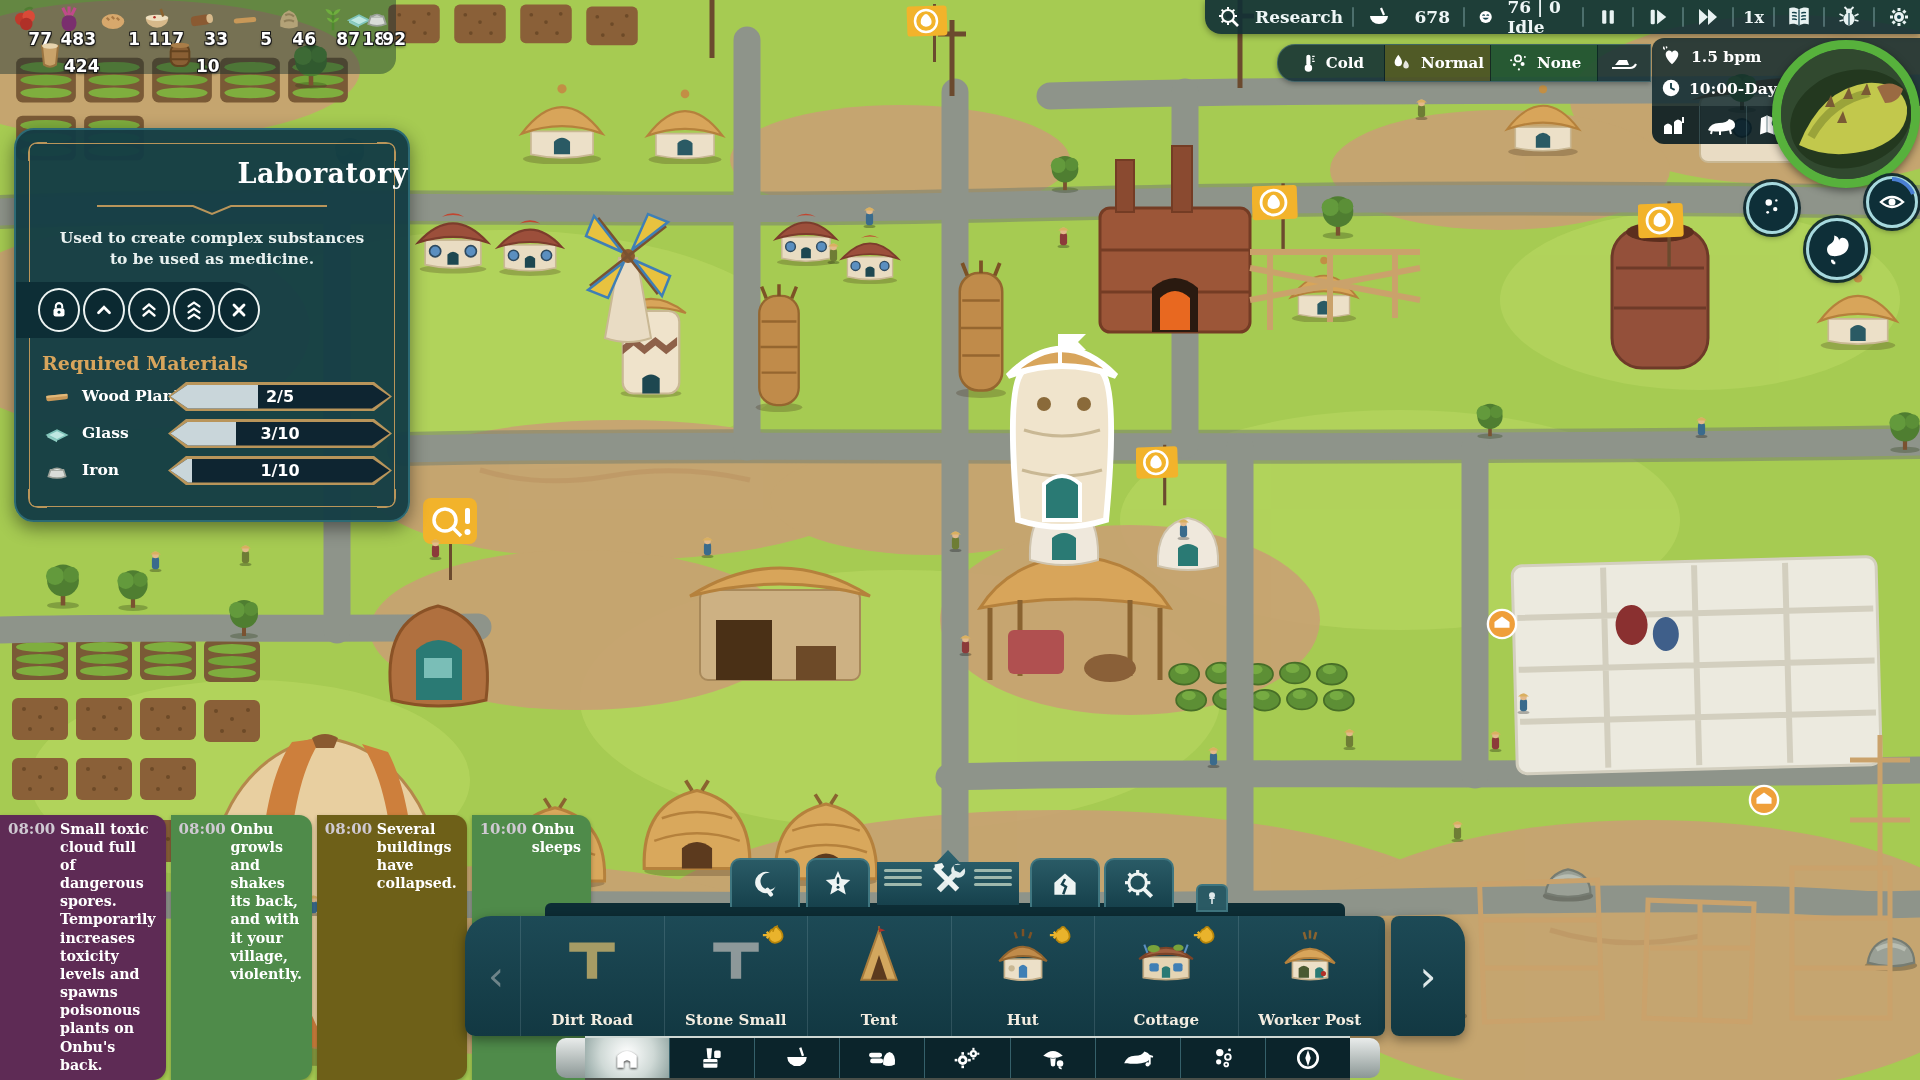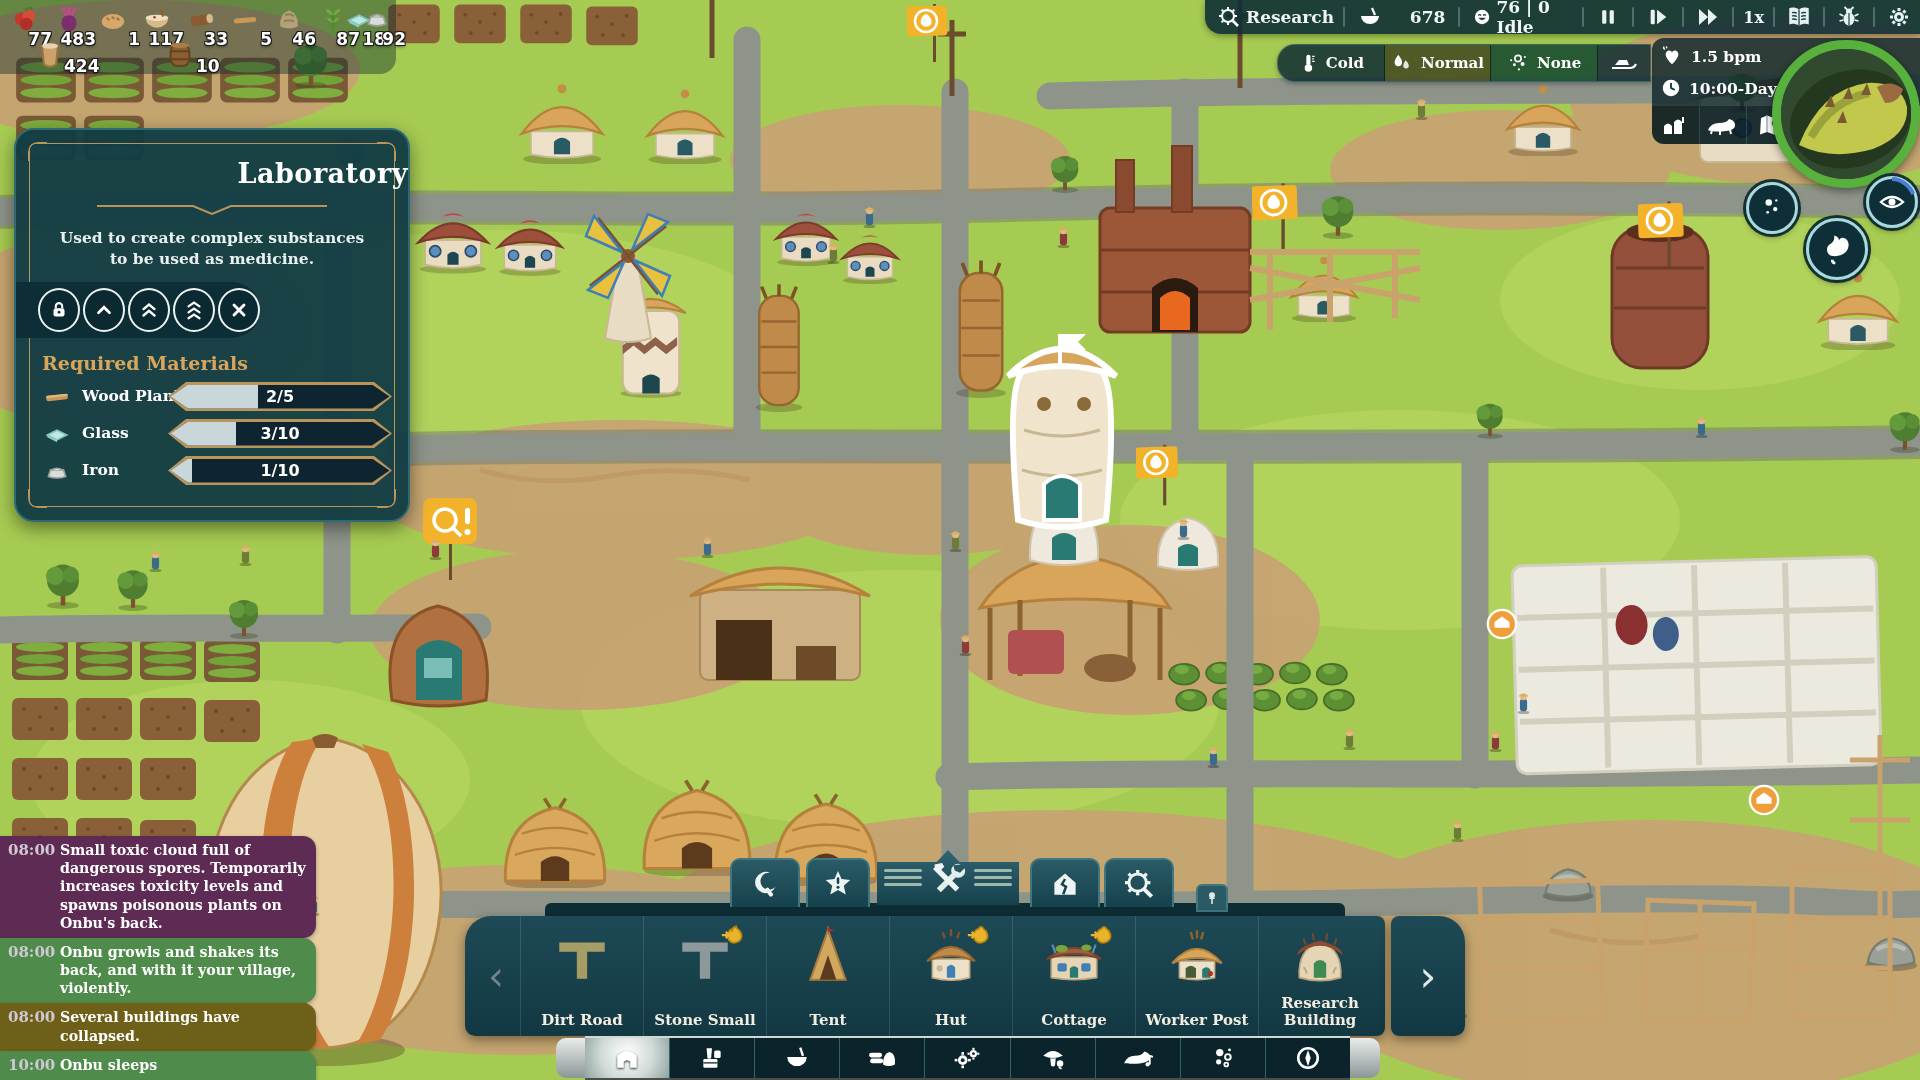--- a/index.html
+++ b/index.html
@@ -16,21 +16,21 @@
   .res .ricon{position:absolute;left:4px;top:1px;}
   .res .rnum, .rnum2{position:absolute;right:-2px;bottom:-4px;color:#fff;
         font-family:"DejaVu Sans",sans-serif;font-weight:bold;font-size:17px;
         text-shadow:-1px -1px 0 #1a1a1a,1px -1px 0 #1a1a1a,-1px 1px 0 #1a1a1a,1px 1px 0 #1a1a1a,0 2px 3px rgba(0,0,0,.5);}
   .res2{position:absolute;top:40px;width:64px;height:40px;text-decoration:underline;}
 
   
   #top-bar{left:1205px;top:0;width:715px;height:34px;background:rgba(15,47,53,.9);
            border-radius:0 0 0 16px;display:flex;align-items:center;gap:9px;
            padding:0 6px 0 12px;box-sizing:border-box;box-shadow:0 2px 6px rgba(0,0,0,.35);}
-  .tb-item{display:flex;align-items:center;gap:5px;color:#eef6f6;font-weight:bold;font-size:17px;}
+  .tb-item{display:flex;align-items:center;gap:14px;color:#eef6f6;font-weight:bold;font-size:17px;}
   .sep{width:2px;height:20px;background:rgba(185,225,230,.3);border-radius:1px;}
   .tb-btn{display:flex;align-items:center;justify-content:center;width:30px;height:26px;cursor:pointer;}
 
   
   #weather-bar{left:1277px;top:44px;width:372px;height:36px;display:flex;
                background:rgba(14,44,50,.85);border-radius:18px 0 0 18px;overflow:hidden;
                box-shadow:0 2px 5px rgba(0,0,0,.3);border:1px solid rgba(120,170,175,.35);}
   .chip{flex:1;display:flex;align-items:center;justify-content:center;gap:8px;
         color:#fff;font-weight:bold;font-size:15px;border-right:1px solid rgba(8,30,34,.8);}
   .chip.hum{background:rgba(128,116,20,.48);}
@@ -75,21 +75,21 @@
   .mat-name{position:absolute;left:66px;top:4px;color:#fff;font-size:15.5px;font-weight:bold;}
   .bar-outer{position:absolute;left:152px;top:0;width:224px;height:29px;background:#b9955a;
              clip-path:polygon(0 50%,8% 0,92% 0,100% 50%,92% 100%,8% 100%);}
   .bar-inner{position:absolute;inset:2.5px;background:#0e2531;
              clip-path:polygon(0 50%,8% 0,92% 0,100% 50%,92% 100%,8% 100%);overflow:hidden;}
   .bar-fill{position:absolute;left:0;top:0;bottom:0;background:#c9d6da;}
   .bar-text{position:absolute;inset:0;display:flex;align-items:center;justify-content:center;
             color:#fff;font-size:16px;font-weight:bold;font-family:"DejaVu Sans",sans-serif;}
 
   
-  #event-log{left:0;bottom:0;width:316px;display:flex;flex-direction:column;}
+  #event-log{left:0;bottom:0;width:316px;display:flex;flex-direction:row;gap:5px;}
   .ev{border-radius:0 13px 13px 0;padding:5px 10px 6px 0;display:flex;gap:0;box-shadow:0 2px 4px rgba(0,0,0,.3);}
   .ev-time{flex:0 0 52px;text-align:left;padding-left:8px;color:#cfc9d2;font-weight:bold;font-size:15px;}
   .ev-text{flex:1;color:#fff;font-weight:bold;font-size:14.2px;line-height:1.28;}
   .ev-toxic{background:#5e2b55;}
   .ev-onbu{background:#4f8b4a;}
   .ev-damage{background:#6e6018;}
 
   
   .tab{position:absolute;background:linear-gradient(180deg,#2a5b66,#16414c);
        border:2px solid #3f7680;border-bottom:none;border-radius:10px 10px 0 0;
@@ -1054,32 +1054,20 @@
               <path d="M13,34 H47 V50 Q30,54 13,50Z" fill="#ece0c8" stroke="#c4ae88" stroke-width="1.6"></path>
               <path d="M19,50 V41 Q24,36 29,41 V50Z" fill="#4a5a32"></path>
               <path d="M35,50 V42 Q39,38 43,42 V50Z" fill="#2a7a74"></path>
               <circle cx="43" cy="46" r="2.5" fill="#b03028"></circle>
               <path d="M6,36 Q30,8 54,36 Q30,26 6,36Z" fill="#d8a55a" stroke="#b5813c" stroke-width="2"></path>
               <path d="M26,13 l-2,-7 M30,12 v-8 M34,13 l2,-7" stroke="#8a6330" stroke-width="2.4"></path>
             </svg>
           </span>
       <span class="blabel">Worker Post</span>
     </div>
-    <div class="bitem">
-      <span class="bicon">
-            <svg class="ic" width="62" height="62" viewBox="0 0 60 60">
-              <path d="M10,50 Q8,22 30,16 Q52,22 50,50 Q30,56 10,50Z" fill="#e5d5b4" stroke="#bba47c" stroke-width="1.6"></path>
-              <path d="M8,28 Q30,10 52,28 Q52,20 30,14 Q8,20 8,28Z" fill="#8a4a30"></path>
-              <path d="M24,50 V36 Q30,30 36,36 V50Z" fill="#3e8a50"></path>
-              <path d="M16,18 l-2,-6 M24,14 l-1,-7 M36,14 l1,-7 M44,18 l2,-6" stroke="#6b4a2e" stroke-width="2.2"></path>
-              <path d="M14,40 q3,2 3,6 M46,40 q-3,2 -3,6" stroke="#bba47c" stroke-width="1.6" fill="none"></path>
-            </svg>
-          </span>
-      <span class="blabel">Research Building</span>
-    </div>
   </div>
 </div>
 <div id="arrow-panel" class="abs">›</div>
 
 <div class="cap" style="left:556px;border-radius:10px 0 0 10px;"></div>
 <div class="cap" style="left:1348px;border-radius:0 10px 10px 0;"></div>
 <div id="cat-bar" class="abs">
   <div class="cat active">
     <svg class="ic" width="28" height="26" viewBox="0 0 24 24">
           <path d="M3,21 V10 q9,-9 18,0 V21 h-6 v-5.5 q-3,-3 -6,0 V21Z" fill="#fff"></path>

